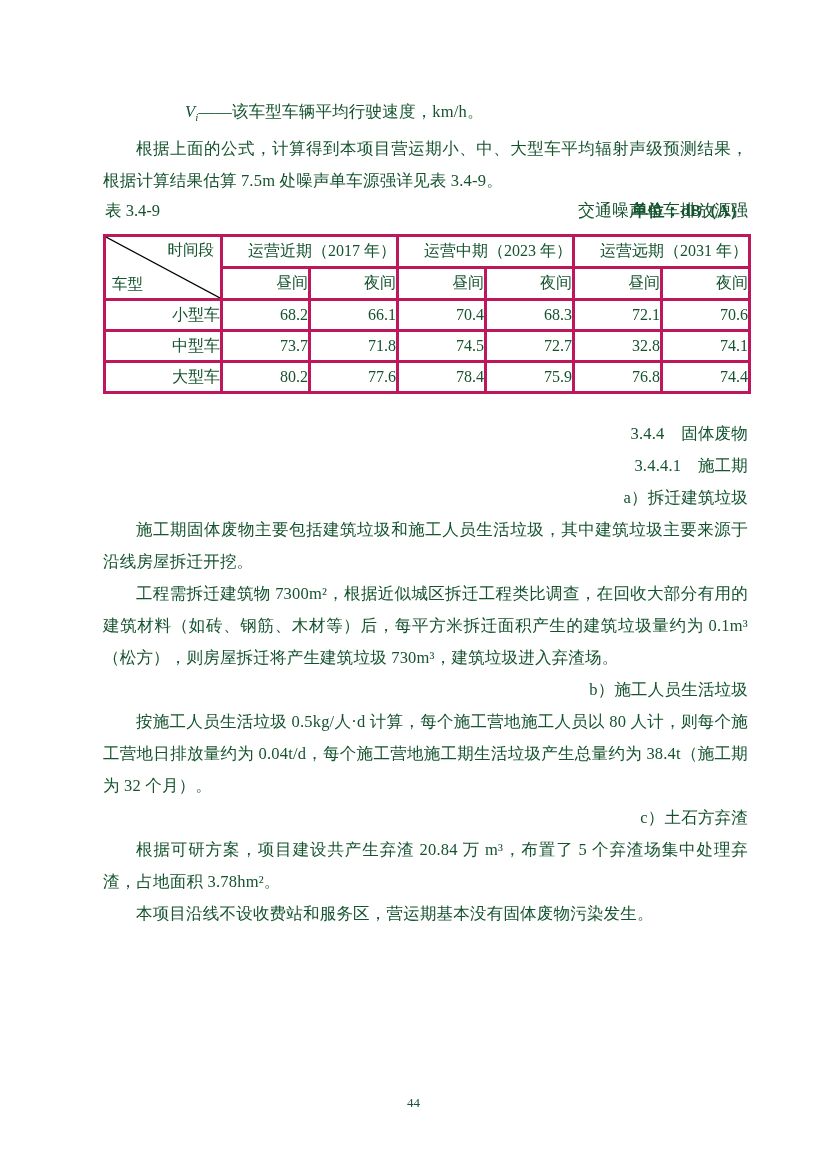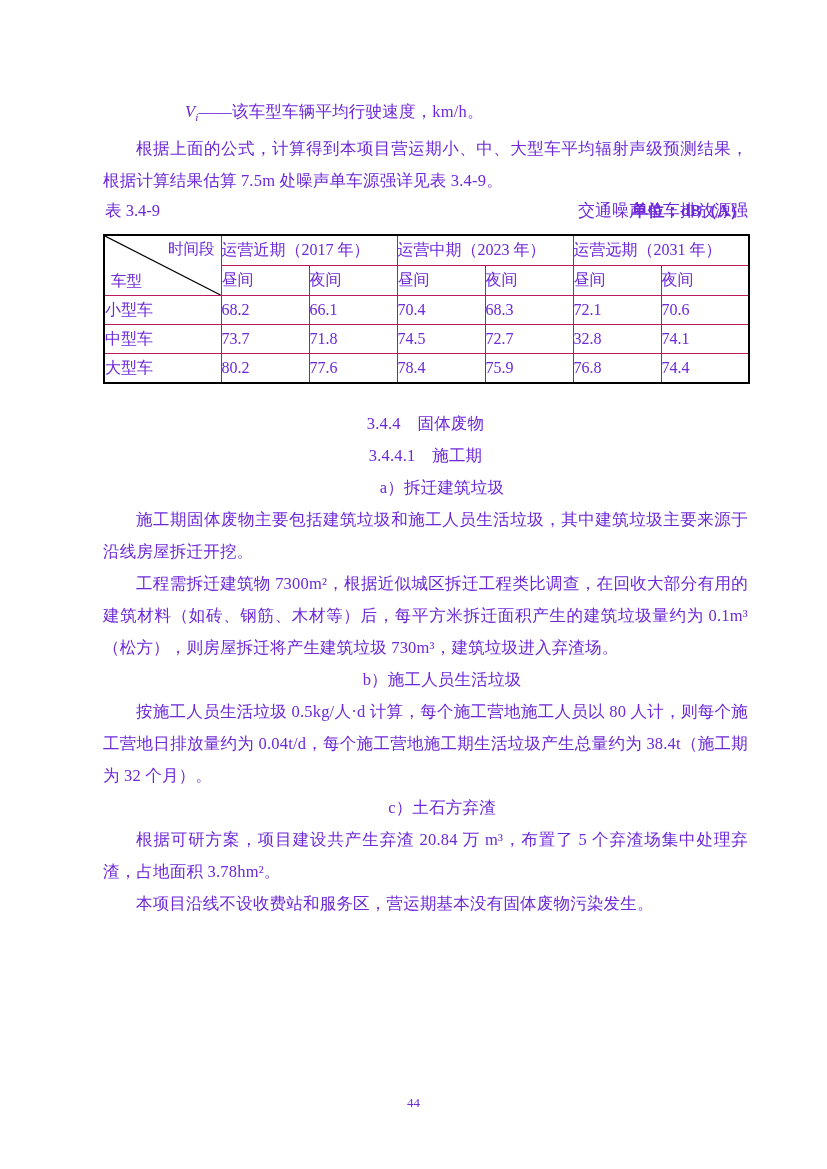--- a/index.html
+++ b/index.html
@@ -1,49 +1,49 @@
 <!DOCTYPE html>
 <html><head>
 <meta charset="utf-8">
 <style>
   html,body { margin:0; padding:0; background:#e8e8e8; }
   .page {
     position:relative; width:827px; height:1169px; margin:0 auto;
-    background:#ffffff; color:#6d28d9;
+    background:#ffffff; color:#14532d;
     font-family:"Liberation Serif","DejaVu Serif",serif;
     overflow:hidden;
   }
   .content { position:absolute; left:103px; top:0; width:645px; }
   .line {
     font-size:16.5px; line-height:32px; margin:0;
     text-align:justify; letter-spacing:0.2px;
   }
   .formula-line { margin-top:96px; padding-left:82px; text-align:left; }
   .formula-line i { font-family:"Liberation Serif","DejaVu Serif",serif; }
   .formula-line sub { font-size:11px; font-style:italic; }
   .indent { text-indent:33px; }
-  .heading { text-align:center; }
+  .heading { text-align:right; }
 
   .table-caption {
     position:relative; margin-top:2px; height:24px; line-height:24px;
     font-size:16.5px;
   }
   .table-caption .cap-label { position:absolute; left:2px; top:0; }
   .table-caption .cap-title {
     display:block; text-align:right; font-weight:400;
     font-family:"Liberation Sans","DejaVu Sans",sans-serif; font-size:17px;
   }
   .table-caption .cap-unit { position:absolute; right:2px; top:0; font-weight:700; }
 
   table.noise {
     margin-top:11px; border-collapse:collapse; width:645px;
     table-layout:fixed; border:2px solid #000;
   }
   table.noise td {
-    border:1px solid #be185d; text-align:left; vertical-align:middle;
+    border:3px solid #be185d; text-align:right; vertical-align:middle;
     font-size:16px; padding:0; overflow:hidden;
   }
   tr.group-row td { height:29px; }
   tr.sub-row td { height:29px; }
   tr.data-row td { height:28px; }
 
   td.corner { position:relative; padding:0; }
   td.corner svg { position:absolute; left:0; top:0; width:100%; height:100%; }
   td.corner .corner-top { position:absolute; right:6px; top:3px; font-size:15.5px; }
   td.corner .corner-bottom { position:absolute; left:6px; bottom:3px; font-size:15.5px; }

